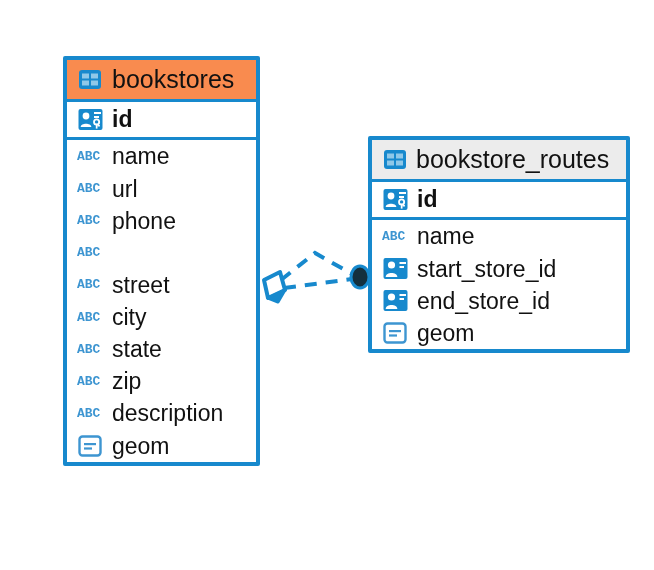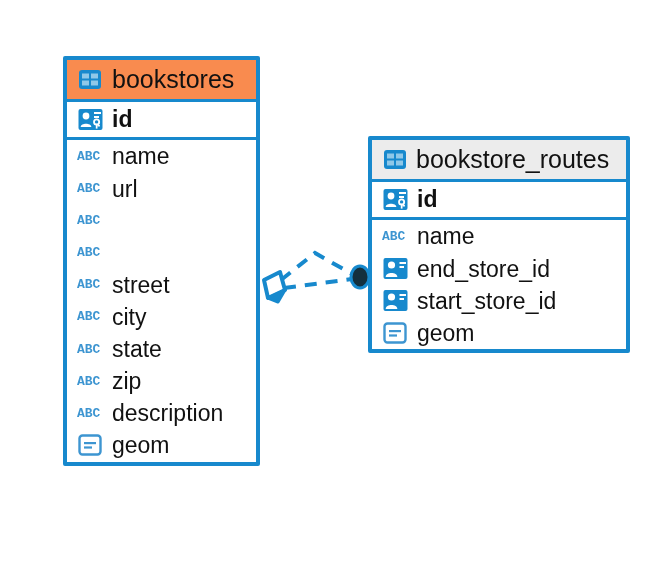--- a/index.html
+++ b/index.html
@@ -153,20 +153,21 @@
     <div class="field-row">
       <span class="icon-abc">ABC</span>
       <span class="field-name">name</span>
     </div>
     <div class="field-row">
       <span class="icon-abc">ABC</span>
       <span class="field-name">url</span>
     </div>
     <div class="field-row">
       <span class="icon-abc">ABC</span>
+      <span class="field-name">phone</span>
     </div>
     <div class="field-row">
       <span class="icon-abc">ABC</span>
     </div>
     <div class="field-row">
       <span class="icon-abc">ABC</span>
       <span class="field-name">street</span>
     </div>
     <div class="field-row">
       <span class="icon-abc">ABC</span>
@@ -234,34 +235,34 @@
     <div class="field-row">
       <span class="icon">
         <svg width="25" height="23" viewBox="0 0 25 23">
           <rect x="0.5" y="1" width="24" height="21" rx="2" fill="#1789cd"></rect>
           <circle cx="8.5" cy="8" r="3.6" fill="#ffffff"></circle>
           <path d="M2.7 20 C2.7 14.8 14.3 14.8 14.3 20 Z" fill="#ffffff"></path>
           <rect x="16.5" y="5" width="6.5" height="2" fill="#ffffff"></rect>
           <rect x="16.5" y="9" width="4.5" height="2" fill="#ffffff"></rect>
         </svg>
       </span>
-      <span class="field-name">end_store_id</span>
+      <span class="field-name">start_store_id</span>
     </div>
 
     <div class="field-row">
       <span class="icon">
         <svg width="25" height="23" viewBox="0 0 25 23">
           <rect x="0.5" y="1" width="24" height="21" rx="2" fill="#1789cd"></rect>
           <circle cx="8.5" cy="8" r="3.6" fill="#ffffff"></circle>
           <path d="M2.7 20 C2.7 14.8 14.3 14.8 14.3 20 Z" fill="#ffffff"></path>
           <rect x="16.5" y="5" width="6.5" height="2" fill="#ffffff"></rect>
           <rect x="16.5" y="9" width="4.5" height="2" fill="#ffffff"></rect>
         </svg>
       </span>
-      <span class="field-name">start_store_id</span>
+      <span class="field-name">end_store_id</span>
     </div>
 
     <div class="field-row">
       <span class="icon">
         <svg width="24" height="22" viewBox="0 0 24 22">
           <rect x="1.5" y="1.5" width="21" height="19" rx="3" fill="#ffffff" stroke="#3d95d1" stroke-width="2.4"></rect>
           <rect x="6" y="8" width="12" height="2.2" fill="#3d95d1"></rect>
           <rect x="6" y="12.4" width="8" height="2.2" fill="#3d95d1"></rect>
         </svg>
       </span>

